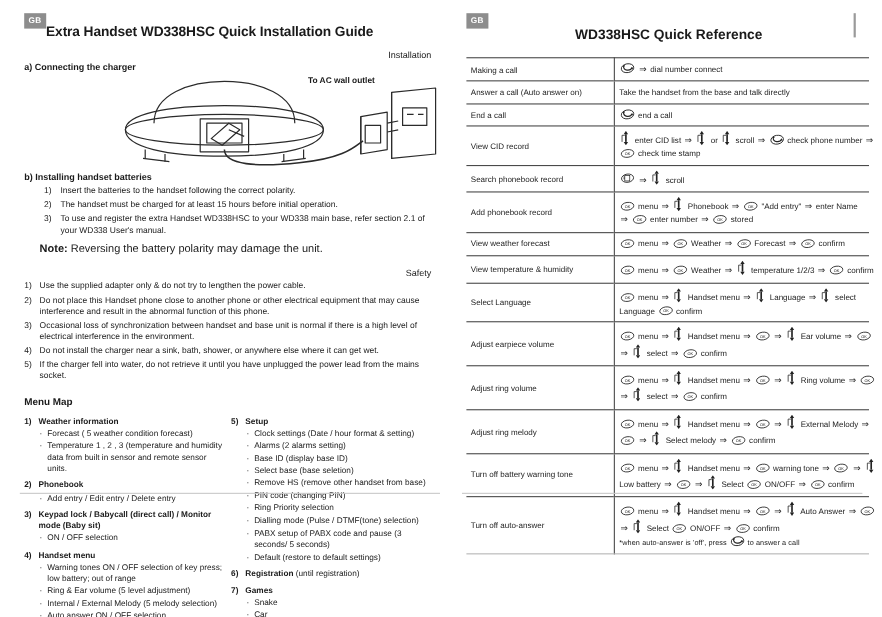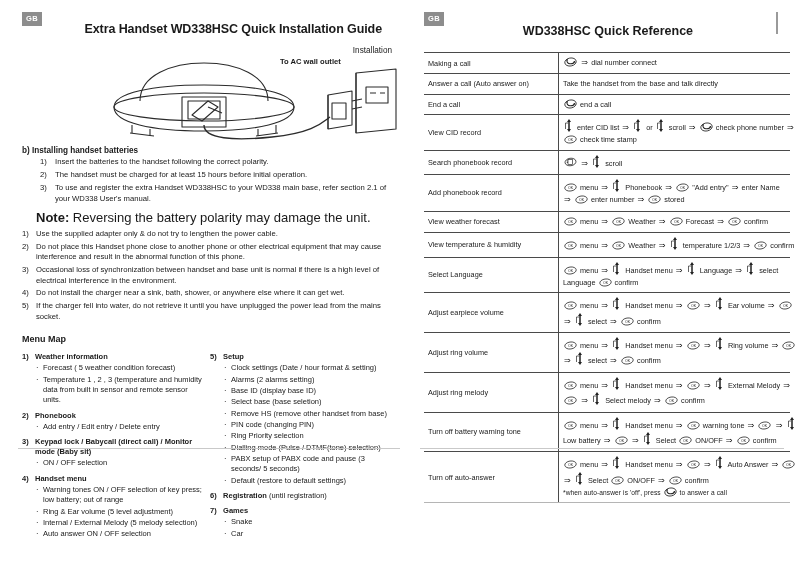--- a/index.html
+++ b/index.html
@@ -36,21 +36,21 @@
     font-weight: bold;
     line-height: 1;
     padding: 3px 4px 3px 4px;
     letter-spacing: 0.3px;
     vertical-align: top;
   }
 
   .title-row { display: flex; align-items: flex-start; }
   .doc-title {
     flex: 1;
-    text-align: right;
+    text-align: left;
     font-size: 12.5px;
     font-weight: bold;
     letter-spacing: -0.1px;
     margin-top: 10px;
     padding-right: 10px;
   }
   .doc-title-right {
     flex: 1;
     text-align: center;
     font-size: 12.5px;
@@ -116,21 +116,21 @@
   .numitem {
     display: flex;
     font-size: 7.7px;
     line-height: 1.42;
     margin: 2px 0;
   }
   .numitem .n { width: 15px; flex: none; }
   .numitem .t { flex: 1; }
   .indent-l { margin-left: 18px; }
   .note-line {
-    font-size: 13px;
+    font-size: 10px;
     margin: 4px 0 0 14px;
     line-height: 1.42;
   }
   .note-line b { font-weight: bold; }
 
   .safety-item {
     display: flex;
     font-size: 7.7px;
     line-height: 1.38;
     margin: 2px 0;
@@ -206,20 +206,21 @@
 <div class="page-wrap">
 
   <div class="page page-left">
 
     <div class="title-row">
       <span class="gb-badge">GB</span>
       <div class="doc-title">Extra Handset WD338HSC Quick Installation Guide</div>
     </div>
 
     <h2 class="sec">Installation</h2>
+    <div class="sub-bold">a) Connecting the charger</div>
 
     <div class="diagram">
       <div class="ac-label">To AC wall outlet</div>
       <svg width="390" height="86" viewBox="0 0 390 86">
         <g fill="none" stroke="#2b2b2b" stroke-width="1.1" stroke-linejoin="round">
 
           <path d="M118 44 C118 18 150 6 182 6 C214 6 246 18 246 44"></path>
 
           <path d="M92 50 C92 36 130 28 182 28 C234 28 272 36 272 50"></path>
 
@@ -267,20 +268,21 @@
         <span class="n">3)</span>
         <span class="t">To use and register the extra Handset WD338HSC to your WD338 main base, refer section 2.1 of your WD338 User's manual.</span>
       </div>
     </div>
 
     <div class="note-line">
       <b>Note:</b>
       <span>Reversing the battery polarity may damage the unit.</span>
     </div>
 
+    <h2 class="sec">Safety</h2>
     <div>
       <div class="safety-item">
         <span class="n">1)</span>
         <span class="t">Use the supplied adapter only &amp; do not try to lengthen the power cable.</span>
       </div>
       <div class="safety-item">
         <span class="n">2)</span>
         <span class="t">Do not place this Handset phone close to another phone or other electrical equipment that may cause interference and result in the abnormal function of this phone.</span>
       </div>
       <div class="safety-item">

